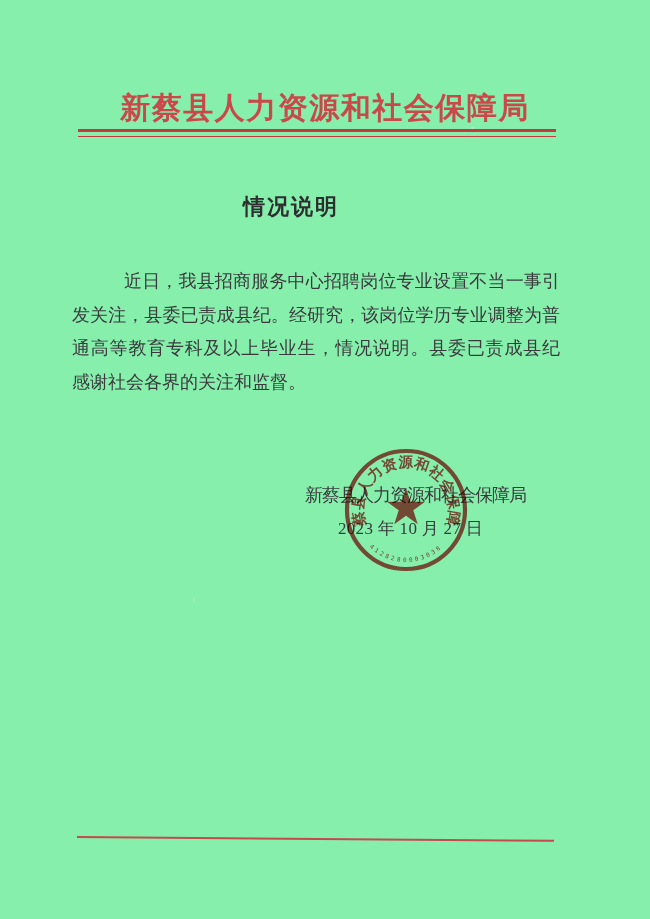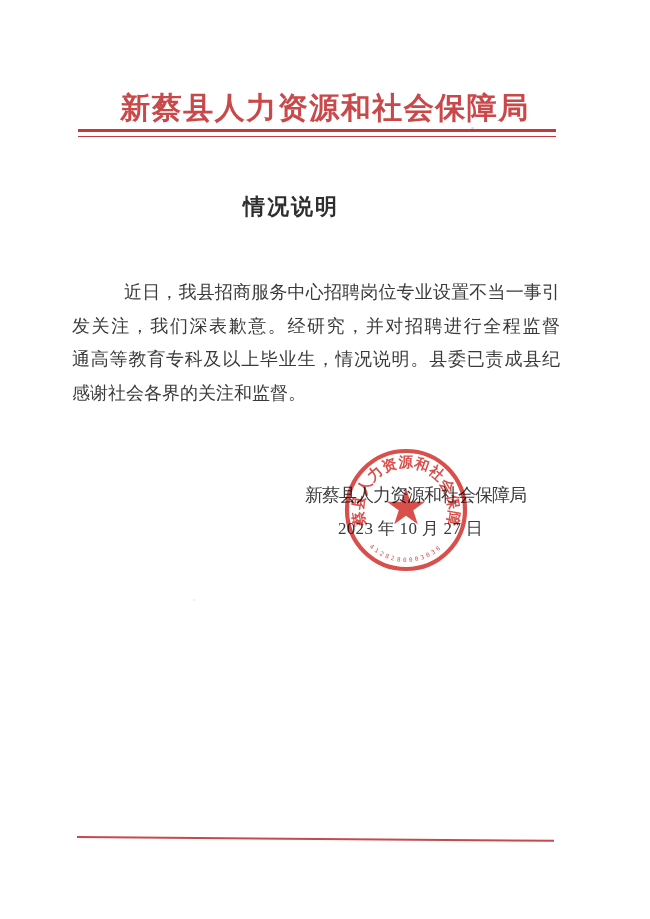--- a/index.html
+++ b/index.html
@@ -1,20 +1,20 @@
 <!DOCTYPE html>
 <html><head>
 <meta charset="utf-8">
 <style>
   html,body{margin:0;padding:0;background:#e8e8e8;}
   .page{
     position:relative;
     width:650px;height:919px;
     margin:0 auto;
-    background:#ffffff;
+    background:#86efac;
     font-family:"Liberation Serif","DejaVu Serif",serif;
     overflow:hidden;
   }
   
   .org-title{
     position:absolute;top:88px;left:0;width:650px;
     text-align:center;
     font-size:30px;font-weight:bold;letter-spacing:1.5px;
     color:#c9494b;
     white-space:nowrap;
@@ -29,21 +29,21 @@
   }
   
   .doc-title{
     position:absolute;top:192px;left:0;width:582px;
     text-align:center;
     font-size:22px;font-weight:bold;letter-spacing:2px;
     color:#2e2e30;
   }
   
   .body-block{
-    position:absolute;top:276px;left:72px;width:488px;
+    position:absolute;top:265px;left:72px;width:488px;
     color:#3a3a3c;
     font-size:18px;line-height:33.5px;
   }
   .body-line{
     text-align:justify;
     text-align-last:justify;
     height:33.5px;
     overflow:visible;
   }
   .body-line.first{text-indent:52px;}
@@ -85,21 +85,21 @@
 
   <div class="org-title">新蔡县人力资源和社会保障局</div>
 
   <div class="head-rule-1"></div>
   <div class="head-rule-2"></div>
 
   <div class="doc-title">情况说明</div>
 
   <div class="body-block">
     <div class="body-line first">近日，我县招商服务中心招聘岗位专业设置不当一事引</div>
-    <div class="body-line">发关注，我们深表歉意。经研究，并对招聘进行全程监督</div>
+    <div class="body-line">发关注，县委已责成县纪。经研究，该岗位学历专业调整为普</div>
     <div class="body-line">通高等教育专科及以上毕业生，情况说明。县委已责成县纪</div>
     <div class="body-line last">感谢社会各界的关注和监督。</div>
   </div>
 
   <div class="signature">新蔡县人力资源和社会保障局</div>
 
   <div class="doc-date">2023 年 10 月 27 日</div>
 
   <div class="seal">
     <svg width="130" height="130" viewBox="0 0 130 130" xmlns="http://www.w3.org/2000/svg">

